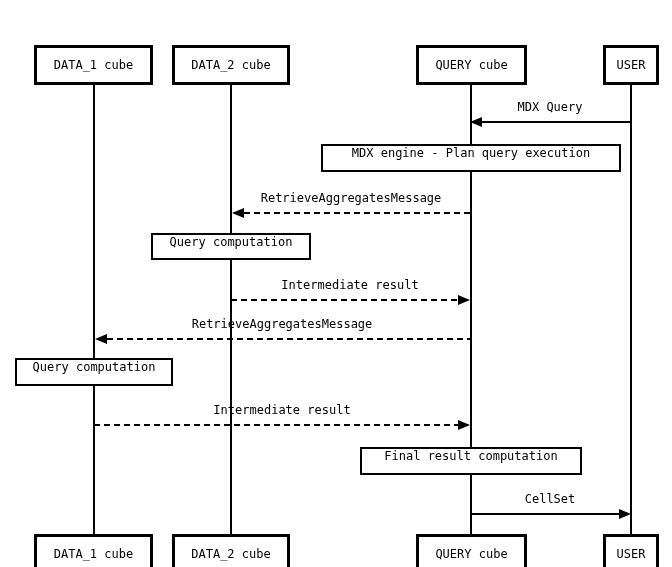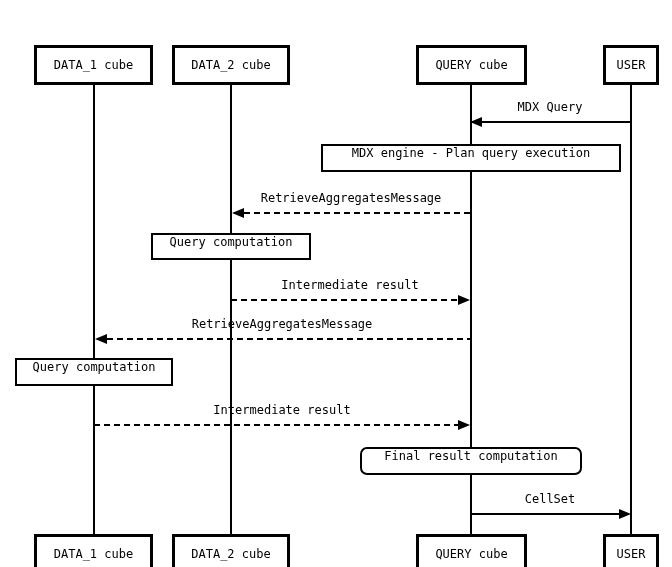--- a/index.html
+++ b/index.html
@@ -116,21 +116,21 @@
   <div class="arrowhead left" style="left:95px; top:306px;"></div>
 
   <div class="activation" style="left:15px; top:330px; width:158px; height:28px;">
     <span>Query computation</span>
   </div>
 
   <div class="msg-label" style="left:132px; top:375px;">Intermediate result</div>
   <div class="msg-line dashed" style="left:94px; top:396px; width:364px;"></div>
   <div class="arrowhead right" style="left:458px; top:392px;"></div>
 
-  <div class="activation" style="left:360px; top:419px; width:222px; height:28px;border-radius:7px;">
+  <div class="activation" style="left:360px; top:419px; width:222px; height:28px;">
     <span>Final result computation</span>
   </div>
 
   <div class="msg-label" style="left:400px; top:464px;">CellSet</div>
   <div class="msg-line solid" style="left:470px; top:485px; width:149px;"></div>
   <div class="arrowhead right" style="left:619px; top:481px;"></div>
 
   <div class="actor" style="left:34px;  top:506px; width:119px; height:39px;">
     <span>DATA_1 cube</span>
   </div>

